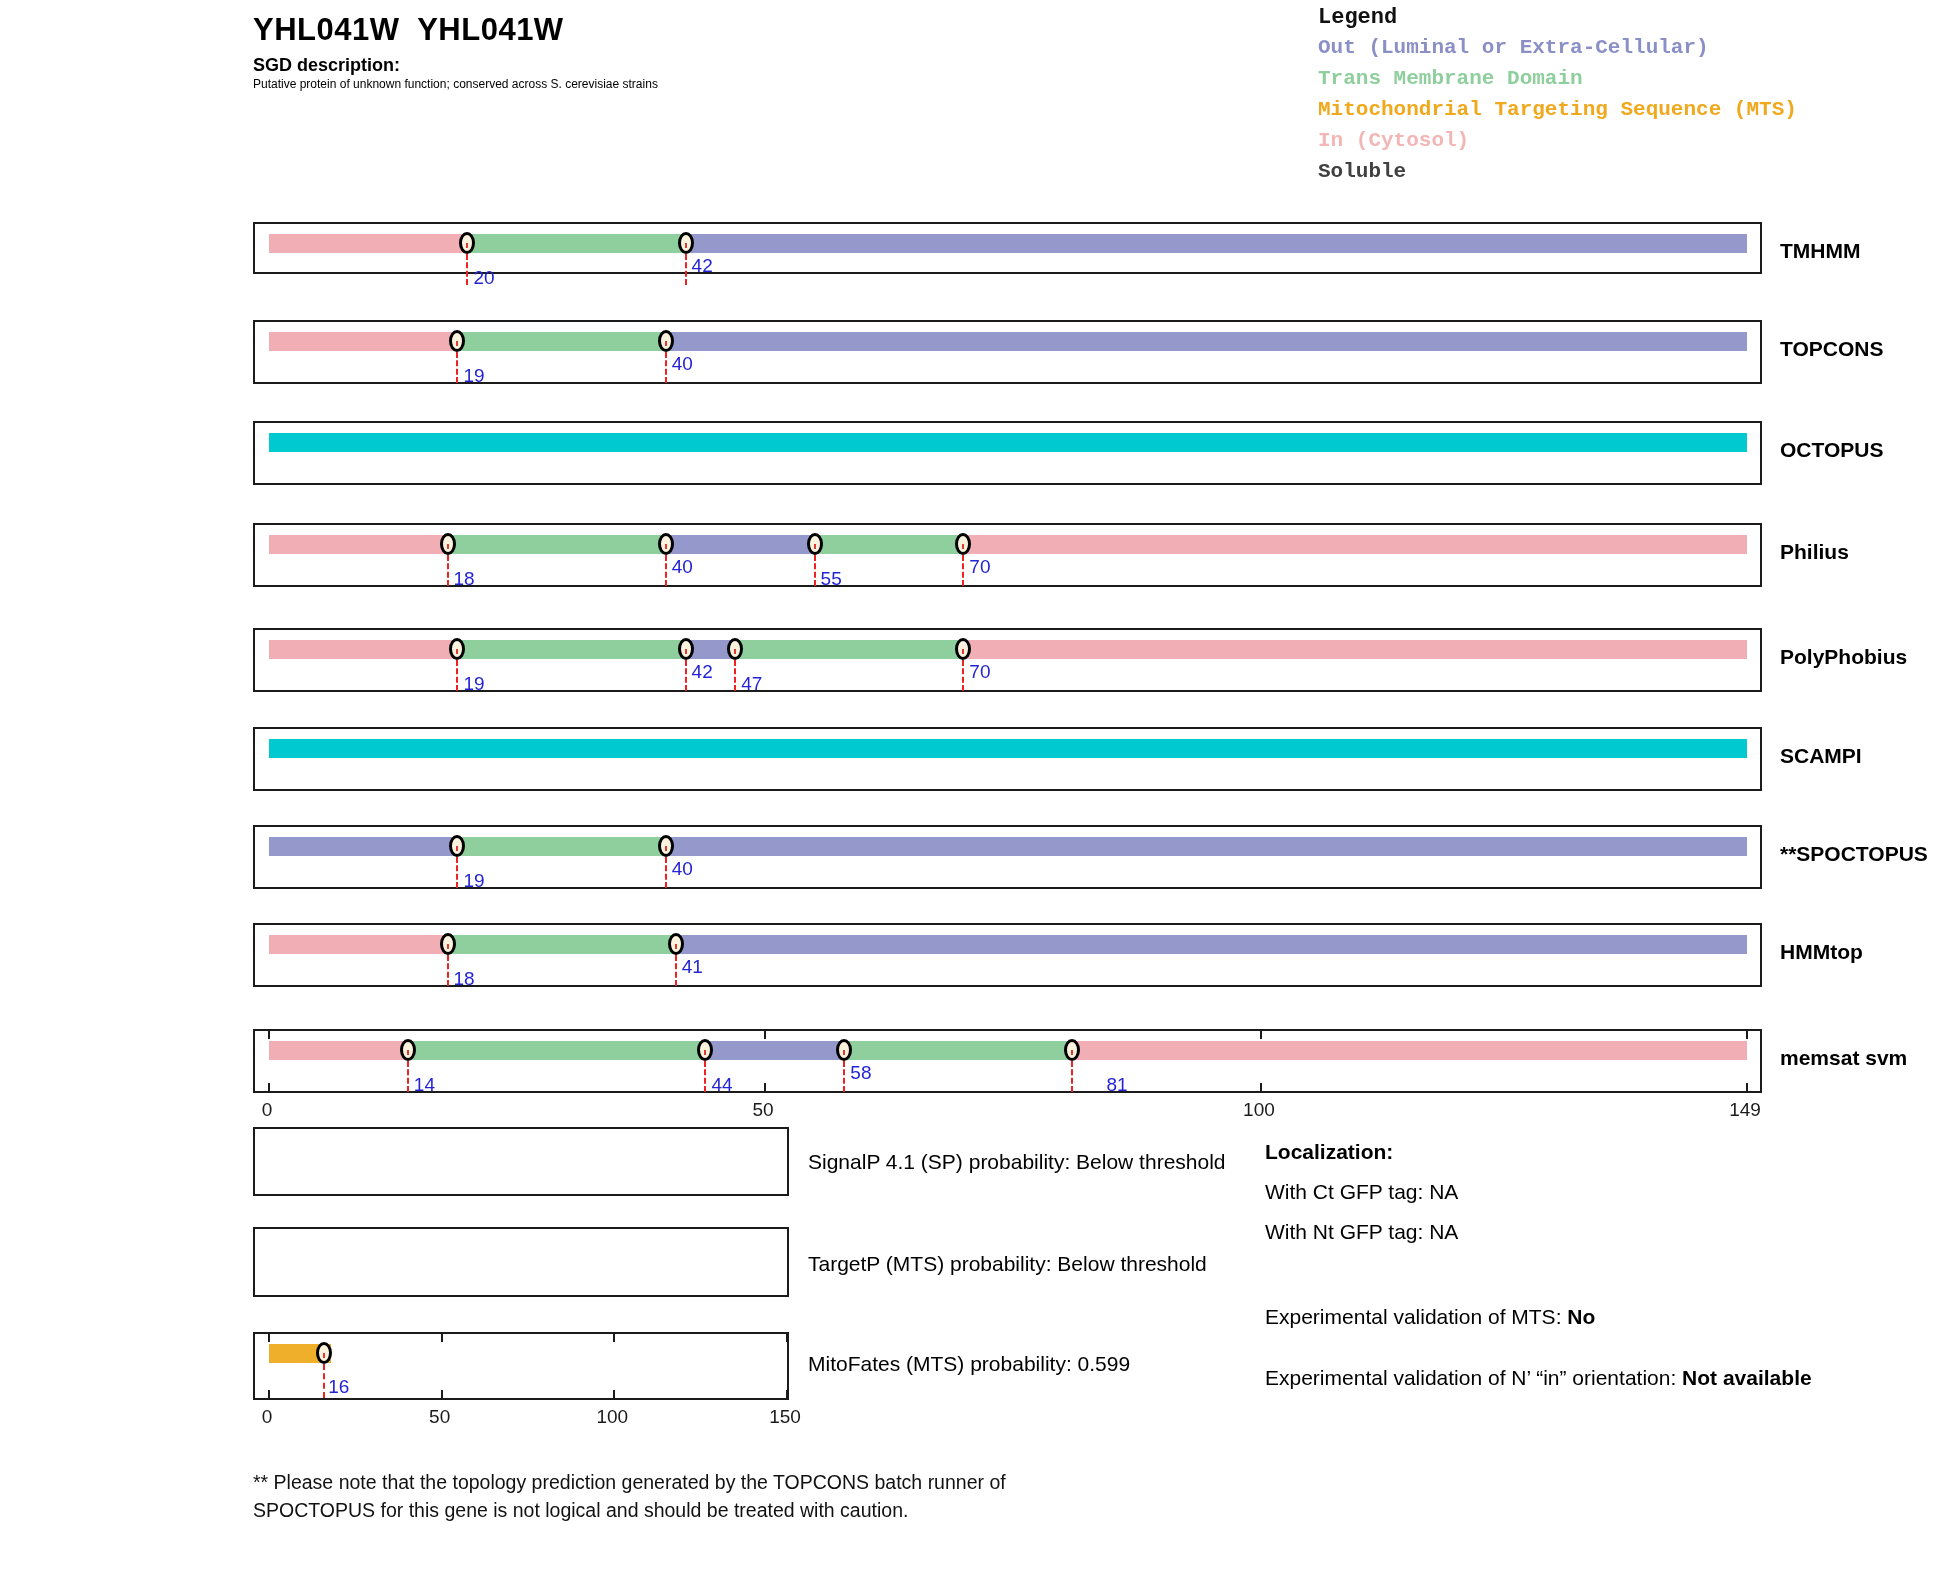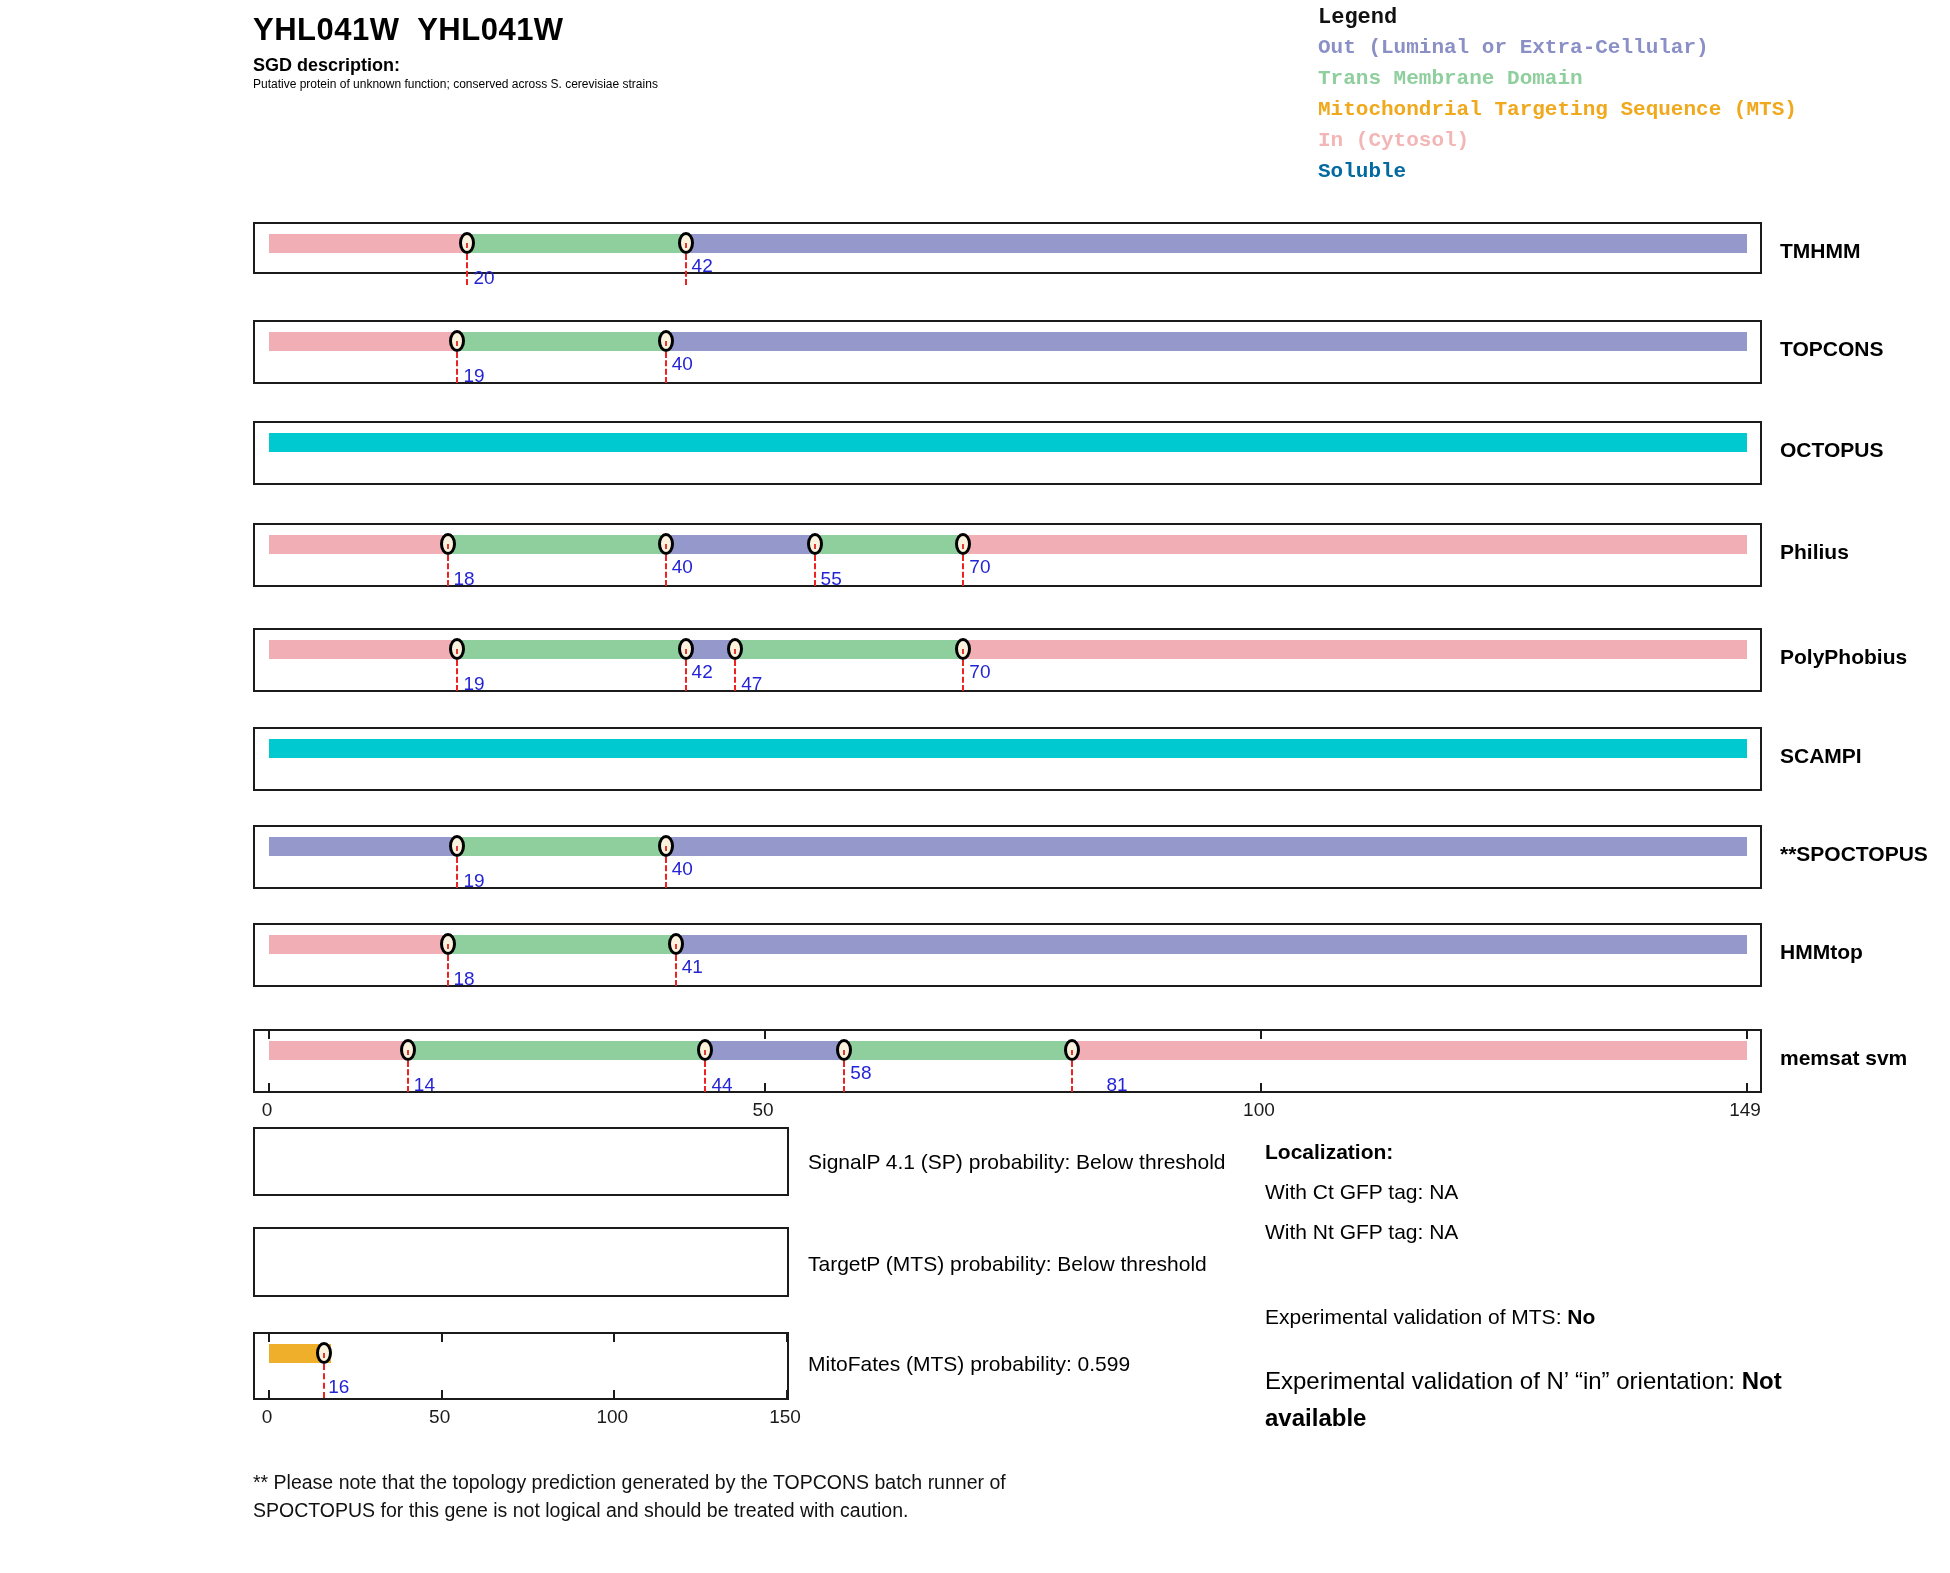--- a/index.html
+++ b/index.html
@@ -23,41 +23,41 @@
   .pos-label { position:absolute; color:#2424D6; font-size:19px; z-index:4; }
   .tick { position:absolute; width:2px; background:#1b1b1b; }
   .axis-label { position:absolute; font-size:19px; color:#1b1b1b; transform:translateX(-50%); white-space:nowrap; }
   .track-name { position:absolute; font-size:21px; font-weight:bold; white-space:nowrap; }
   .plot-box { position:absolute; background:#fff; border:2px solid #1b1b1b; box-sizing:border-box; }
   .mid-text { position:absolute; font-size:21px; white-space:nowrap; }
   #loc-title { left:1265px; top:1140px; font-size:21px; font-weight:bold; }
   #loc-ct { left:1265px; top:1180px; font-size:21px; }
   #loc-nt { left:1265px; top:1220px; font-size:21px; }
   #mts-line { left:1265px; top:1305px; font-size:21px; }
-  #orient-line { left:1265px; top:1362px; font-size:24px; width:548px; line-height:1.55; }
+  #orient-line { left:1265px; top:1362px; font-size:21px; width:548px; line-height:1.55; }
   .bold { font-weight:bold; }
   #footnote { left:253px; top:1468px; font-size:19.5px; width:845px; line-height:1.45; color:#111; }
 </style>
 </head>
 <body>
 
 <div id="page">
 
   <div id="title" class="abs">YHL041W  YHL041W</div>
   <div id="sgd-label" class="abs">SGD description:</div>
   <div id="sgd-desc" class="abs">Putative protein of unknown function; conserved across S. cerevisiae strains</div>
 
   <div id="legend" class="abs">
     <div id="legend-title">Legend</div>
     <div id="legend-items">
         <div class="legend-item" style="color: rgb(138, 143, 197);">Out (Luminal or Extra-Cellular)</div>
         <div class="legend-item" style="color: rgb(143, 206, 157);">Trans Membrane Domain</div>
         <div class="legend-item" style="color: rgb(240, 168, 28);">Mitochondrial Targeting Sequence (MTS)</div>
         <div class="legend-item" style="color: rgb(243, 182, 182);">In (Cytosol)</div>
-        <div class="legend-item" style="color: #0369a1;">Soluble</div>
+        <div class="legend-item" style="color: #404040;">Soluble</div>
       </div>
   </div>
 
   <div id="tracks">
       <div class="track-box" style="left: 253px; top: 222px; width: 1509px; height: 52px;">
         <div class="seg" style="left: 14px; width: 198.389px; background: rgb(241, 174, 180);"></div>
         <div class="seg" style="left: 212.389px; width: 218.228px; background: rgb(143, 206, 157);"></div>
         <div class="seg" style="left: 430.617px; width: 1061.38px; background: rgb(149, 152, 203);"></div>
         <div class="vline" style="left: 211.389px; top: 30px; height: 31px;"></div>
         <div class="marker" style="left: 204.389px; top: 8px;">

